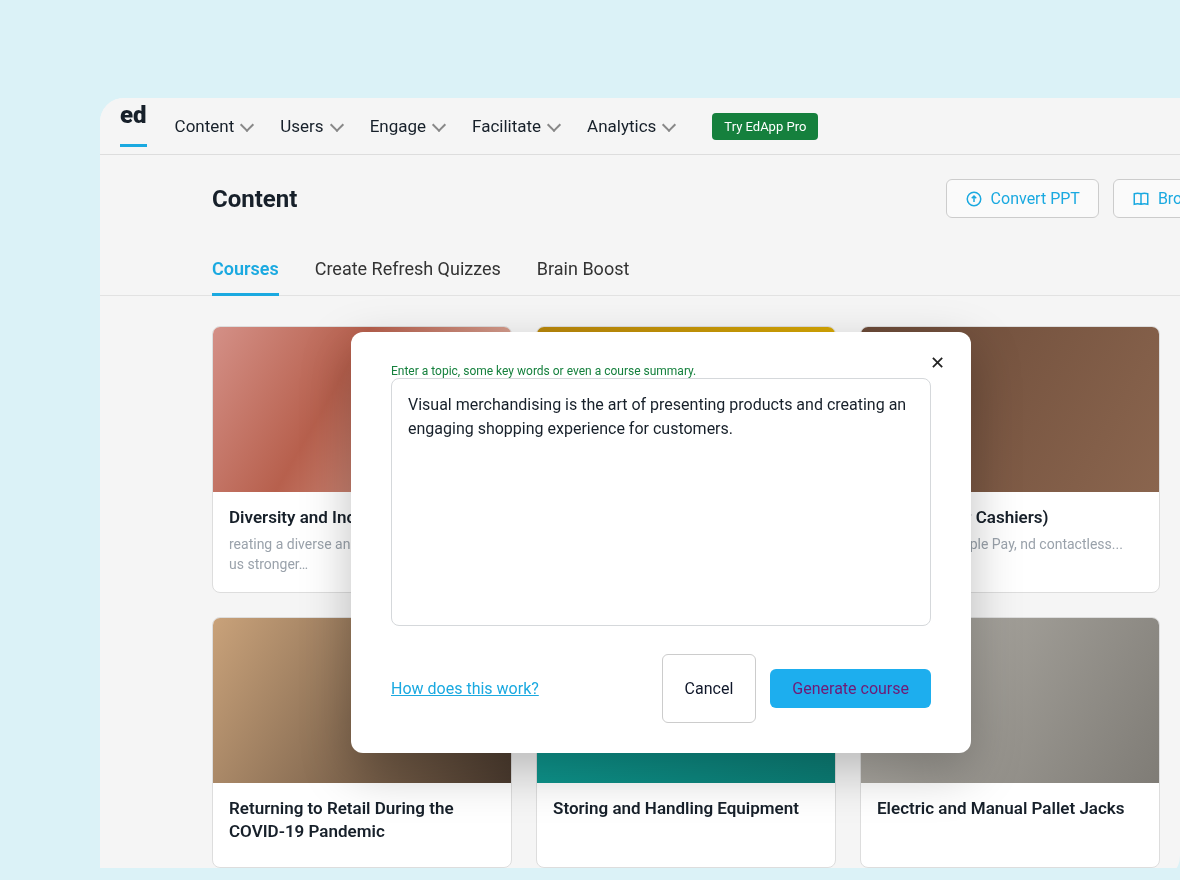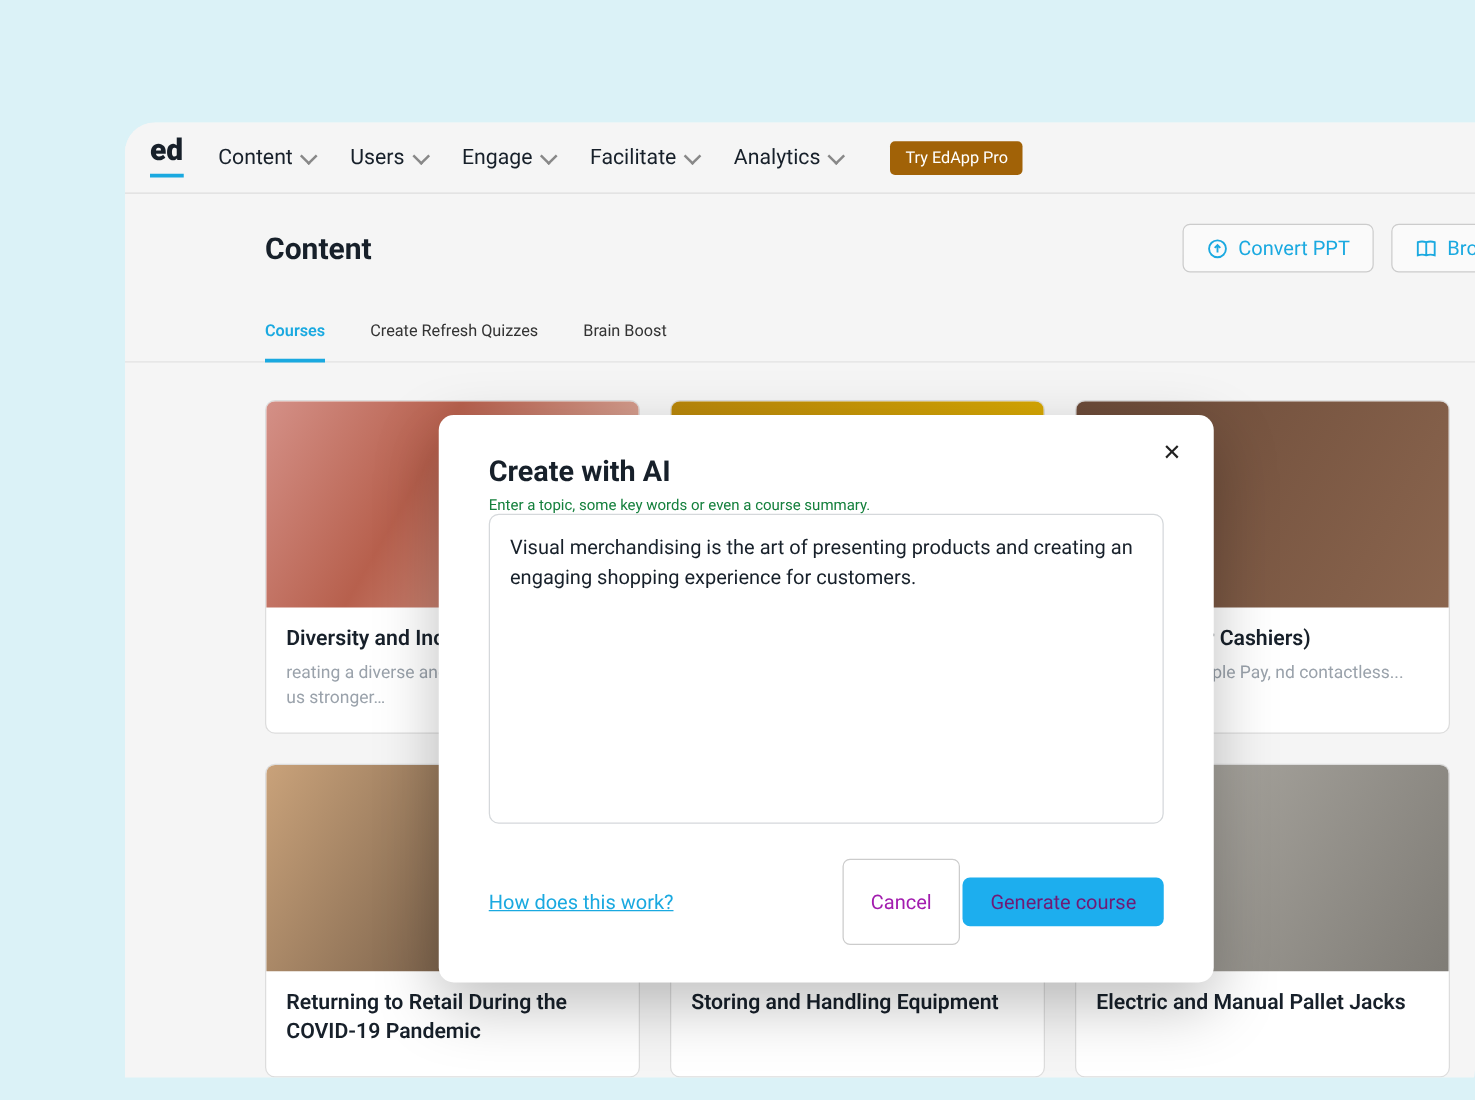--- a/index.html
+++ b/index.html
@@ -1,29 +1,29 @@
 <!DOCTYPE html>
 <html><head>
 <meta charset="utf-8">
 <style>
   * { box-sizing: border-box; margin: 0; padding: 0; font-family: -apple-system, BlinkMacSystemFont, "Segoe UI", Roboto, sans-serif; }
   body { background: #dbf2f7; width: 1180px; height: 880px; overflow: hidden; position: relative; border-radius: 24px; }
   .app-frame { position: absolute; left: 100px; top: 98px; width: 1180px; background: #f5f5f5; border-radius: 24px 0 0 0; overflow: hidden; }
   .topnav { height: 57px; border-bottom: 1px solid #ddd; display: flex; align-items: center; padding: 0 20px; gap: 28px; background: #f5f5f5; }
-  .logo { font-weight: 900; font-size: 24px; color: #17202a; border-bottom: 3px solid #1aa9e0; line-height: 0.85; padding-bottom: 8px; }
+  .logo { font-weight: 900; font-size: 24px; color: #17202a; border-bottom: 3px solid #1aa9e0; line-height: 0.85; padding-bottom: 18px; }
   .nav-item { display: flex; align-items: center; gap: 8px; font-size: 17px; color: #17202a; cursor: pointer; }
   .chev { width: 10px; height: 10px; border-right: 2px solid #888; border-bottom: 2px solid #888; transform: rotate(45deg); margin-top: -3px; }
-  .try-pro { background: #a16207; color: #fff; font-size: 13px; padding: 6px 12px; border-radius: 4px; cursor: pointer; margin-left: 10px; }
+  .try-pro { background: #15803d; color: #fff; font-size: 13px; padding: 6px 12px; border-radius: 4px; cursor: pointer; margin-left: 10px; }
   .page { padding: 24px 50px 0 112px; }
   .page-head { display: flex; justify-content: space-between; align-items: center; }
   .page-title { font-size: 24px; font-weight: 700; color: #17202a; }
   .head-actions { display: flex; gap: 14px; }
   .outline-btn { display: flex; align-items: flex-end; gap: 8px; border: 1px solid #ccc; border-radius: 6px; padding: 9px 18px; color: #1aa9e0; font-size: 16px; background: #fafafa; cursor: pointer; }
   .tabs { display: flex; gap: 36px; margin-top: 40px; border-bottom: 1px solid #e2e2e2; margin-left: -112px; padding-left: 112px; }
-  .tab { padding-bottom: 14px; font-size: 13px; color: #333; cursor: pointer; }
+  .tab { padding-bottom: 14px; font-size: 18px; color: #333; cursor: pointer; }
   .tab.active { color: #1aa9e0; font-weight: 600; border-bottom: 3px solid #1aa9e0; margin-bottom: -1px; }
   .grid { display: grid; grid-template-columns: repeat(3, 300px); gap: 24px; margin-top: 30px; }
   .card { border: 1px solid #ddd; border-radius: 8px; overflow: hidden; background: #fff; cursor: pointer; }
   .card-img { height: 165px; background: #bfa38a; background-size: cover; background-position: center; }
   .card-body { padding: 14px 16px 18px 16px; }
   .card-title { font-size: 17px; font-weight: 600; color: #17202a; line-height: 1.35; margin-bottom: 6px; }
   .card-desc { font-size: 14px; color: #9aa2ab; line-height: 1.4; }
   .img1 { background: linear-gradient(120deg,#d49087,#b7604d 40%,#e6c2b5); }
   .img2 { background: linear-gradient(135deg,#b8860b,#e5b800); }
   .img3 { background: linear-gradient(120deg,#6b4a38,#8a654e); }
@@ -32,21 +32,21 @@
   .img6 { background: linear-gradient(120deg,#b5b2ab,#7f7c76); }
   
   .modal { position: absolute; left: 351px; top: 332px; width: 620px; background: #fff; border-radius: 12px; box-shadow: 0 18px 50px rgba(0,0,0,0.25); padding: 32px 40px 30px 40px; z-index: 50; }
   .modal-close { position: absolute; top: 22px; right: 26px; font-size: 18px; color: #222; cursor: pointer; background: none; border: none; line-height: 1; }
   .modal-title { font-size: 23px; font-weight: 700; color: #17202a; margin-bottom: 6px; }
   .modal-sub { font-size: 12px; color: #15803d; }
   .modal-textarea { width: 100%; height: 248px; border: 1px solid #d5d8db; border-radius: 8px; padding: 14px 16px; font-size: 16px; color: #17202a; line-height: 1.5; resize: none; font-family: inherit; }
   .modal-footer { display: flex; align-items: center; margin-top: 24px; }
   .modal-help { color: #1aa9e0; font-size: 16px; cursor: pointer; text-decoration: underline; }
   .spacer { flex: 1; }
-  .btn-cancel { border: 1px solid #ccc; background: #fff; color: #a21caf; font-size: 16px; padding: 24px 22px; border-radius: 6px; cursor: pointer; margin-right: 2px; }
+  .btn-cancel { border: 1px solid #ccc; background: #fff; color: #0f172a; font-size: 16px; padding: 24px 22px; border-radius: 6px; cursor: pointer; margin-right: 14px; }
   .btn-primary { background: #1daeee; color: #701a75; font-size: 16px; padding: 10px 22px; border: none; border-radius: 6px; cursor: pointer; }
   .icon-svg { width: 18px; height: 18px; stroke: #1aa9e0; fill: none; stroke-width: 2; }
 </style>
 </head>
 <body>
 
 <div class="app-frame">
 
   <div class="topnav">
     <div class="logo">ed</div>
@@ -143,21 +143,20 @@
         </div>
       </div>
     </div>
   </div>
 </div>
 
 <div class="modal">
   <button class="modal-close">
     <span>✕</span>
   </button>
-  <div class="modal-title">Create with AI</div>
   <div class="modal-sub">Enter a topic, some key words or even a course summary.</div>
   <textarea class="modal-textarea" style="">Visual merchandising is the art of presenting products and creating an engaging shopping experience for customers.</textarea>
   <div class="modal-footer">
     <a class="modal-help">How does this work?</a>
     <div class="spacer"></div>
     <button class="btn-cancel">Cancel</button>
     <button class="btn-primary">Generate course</button>
   </div>
 </div>
 

